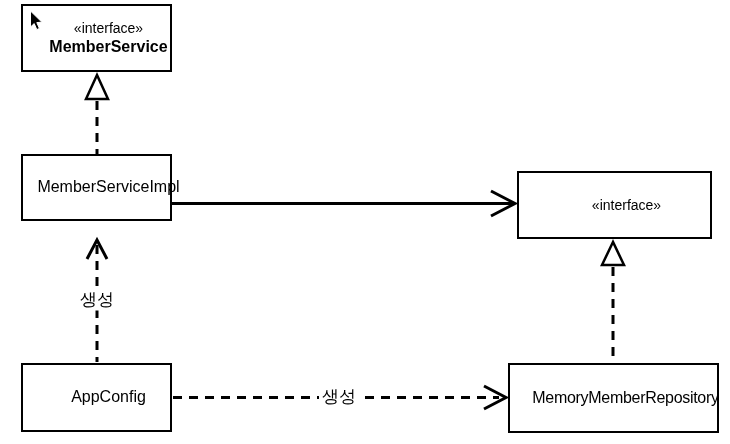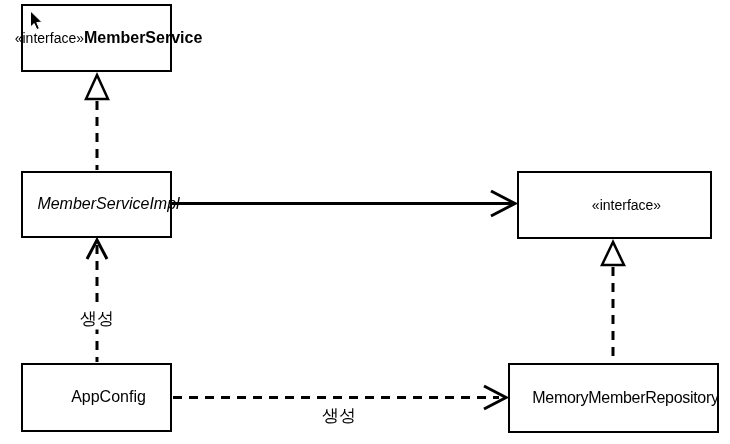--- a/index.html
+++ b/index.html
@@ -20,48 +20,48 @@
     width: 730px; height: 444px;
     z-index: 1;
   }
 
   .uml-box {
     position: absolute;
     border: 2px solid #000000;
     background: #ffffff;
     color: #000000;
     display: flex;
+    flex-direction: column;
     align-items: center;
     justify-content: center;
     text-align: center;
     z-index: 2;
     line-height: 1.3;
     padding-left: 24px;
   }
   .uml-box .stereotype { font-size: 14px; font-weight: 400; }
   .uml-box .cls-name   { font-size: 16px; font-weight: 700; text-align: center; }
   .uml-box .cls-plain  { font-size: 16px; font-weight: 400; white-space: nowrap; }
   .uml-box .condensed  { letter-spacing: -0.3px; }
 
   #box-member-service            { left: 21px;  top: 4px;   width: 151px; height: 68px; }
-  #box-member-service-impl       { left: 21px;  top: 171px; width: 151px; height: 67px; font-style: italic; }
+  #box-member-service-impl       { left: 21px;  top: 154px; width: 151px; height: 67px; }
   #box-member-repository         { left: 517px; top: 171px; width: 195px; height: 68px; }
   #box-app-config                { left: 21px;  top: 363px; width: 151px; height: 69px; }
   #box-memory-member-repository  { left: 508px; top: 363px; width: 211px; height: 70px; }
 
   .edge-label {
     position: absolute;
     z-index: 3;
     background: #ffffff;
     color: #000000;
     font-size: 17px;
     padding: 0 3px;
     transform: translate(-50%, -50%);
     white-space: nowrap;
-    margin-top: 19px;
   }
   #label-create-vertical   { left: 97px;  top: 299px; }
   #label-create-horizontal { left: 339px; top: 396px; }
 
   .cursor {
     position: absolute;
     left: 29px; top: 10px;
     z-index: 4;
   }
 </style>

